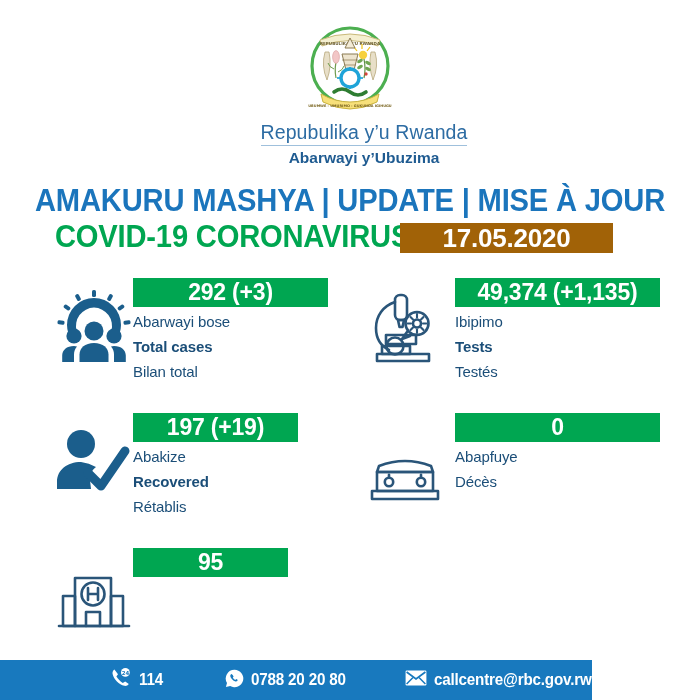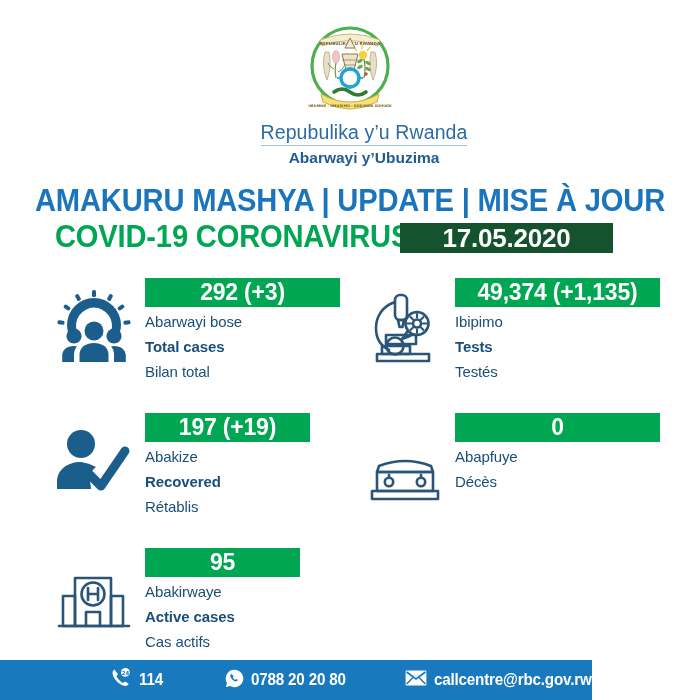--- a/index.html
+++ b/index.html
@@ -44,21 +44,21 @@
   }
   .title2{
     position:absolute;left:0;top:-2px;
     color:#00A651;font-weight:bold;font-size:31px;line-height:34px;
     letter-spacing:-.2px;
     transform:scaleX(.94);transform-origin:left center;
     white-space:nowrap;
   }
   .datebadge{
     position:absolute;left:345px;top:1px;width:213px;height:30px;
-    background:#14532d;color:#fff;font-weight:bold;font-size:26px;
+    background:#a16207;color:#fff;font-weight:bold;font-size:26px;
     line-height:30px;text-align:center;letter-spacing:-.2px;
   }
 
   
   .stat{position:absolute;}
   .stat .icon{position:absolute;left:0;top:12px;}
   .stat .body{position:absolute;}
   .badge{
     background:#00A651;color:#ffffff;font-weight:bold;
     font-size:23px;line-height:29px;height:29px;text-align:center;
@@ -68,21 +68,21 @@
   .lines div{font-size:15px;line-height:25px;letter-spacing:-.1px;}
   .lines .b{font-weight:bold;}
 
   
   #stat-total    {left:55px; top:278px; width:300px;}
   #stat-tests    {left:365px;top:278px; width:300px;}
   #stat-recovered{left:55px; top:413px; width:300px;}
   #stat-deaths   {left:365px;top:413px; width:300px;}
   #stat-active   {left:55px; top:548px; width:300px;}
 
-  #stat-total    .body,#stat-recovered .body,#stat-active .body{left:90px;top:0;width:195px;}
+  #stat-total    .body,#stat-recovered .body,#stat-active .body{left:78px;top:0;width:195px;}
   #stat-tests    .body,#stat-deaths    .body{left:90px;top:0;width:205px;}
 
   #stat-total    .badge{width:195px;}
   #stat-recovered .badge{width:165px;}
   #stat-active   .badge{width:155px;}
   #stat-tests    .badge{width:205px;}
   #stat-deaths   .badge{width:205px;}
 
   #stat-deaths .icon{top:40px;}
   #stat-active .icon{top:20px;}
@@ -301,25 +301,20 @@
           <path d="M56 28 h12 v30 h-12 Z"></path>
           <path d="M4 58 h70"></path>
           <circle cx="38" cy="26" r="11.5"></circle>
           <path d="M33 20 v12 M43 20 v12 M33 26 h10"></path>
           <path d="M31 58 v-14 h14 v14"></path>
         </g>
       </svg>
     </div>
     <div class="body">
       <div class="badge">95</div>
-      <div class="lines">
-        <div>Abakirwaye</div>
-        <div class="b">Active cases</div>
-        <div>Cas actifs</div>
-      </div>
     </div>
   </div>
 
   <div class="footer">
 
     <div class="fitem" id="f-114">
       <span>
         <svg width="22" height="22" viewBox="0 0 22 22">
           <path d="M4.4 2.6 C3 3.6 2.2 5.3 2.6 7 c1.2 5.4 6.4 10.6 11.8 11.8 c1.7 .4 3.4 -.4 4.4 -1.8 l-3.6 -2.6 l-2.4 1.6 C10.4 14.6 7.8 12 6.4 9.6 L8 7.2 Z" fill="#FFFFFF"></path>
           <circle cx="15.4" cy="5.4" r="4.4" fill="#FFFFFF"></circle>

